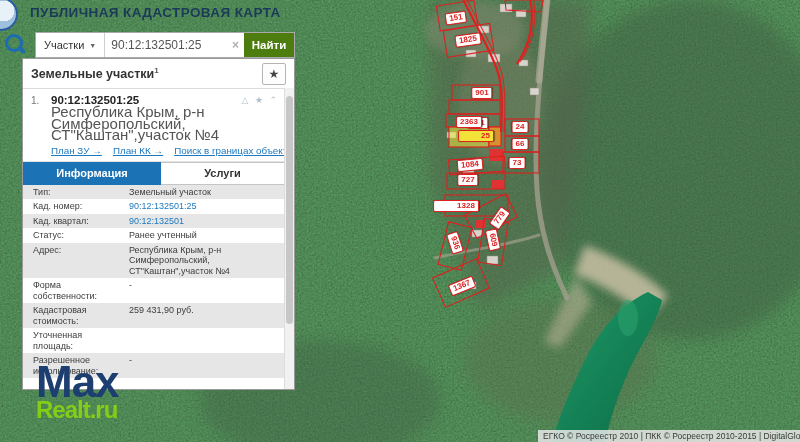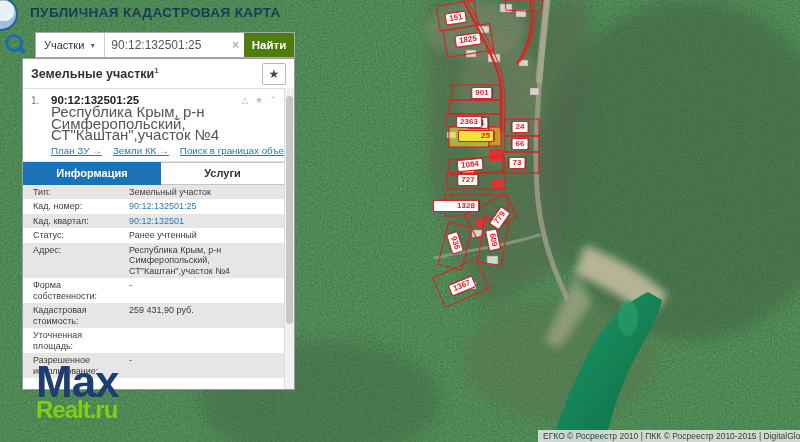--- a/index.html
+++ b/index.html
@@ -232,21 +232,21 @@
   <div class="result-item">
     <div class="result-icons">△ ★ ⌃</div>
     <div class="result-row">
       <div class="result-index">1.</div>
       <div class="result-cadnum">90:12:132501:25</div>
     </div>
     <div class="result-addr">Республика Крым, р-н Симферопольский,</div>
     <div class="result-addr">СТ"Каштан",участок №4</div>
     <div class="result-links">
       <a class="plink">План ЗУ →</a>
-        <a class="plink">Земли КК →</a>
+        <a class="plink">План КК →</a>
         <a class="plink">Поиск в границах объекта →</a>
     </div>
   </div>
 
   <div class="tabs">
     <div class="tab tab-info">Информация</div>
     <div class="tab tab-serv">Услуги</div>
   </div>
 
   <div class="rows">

